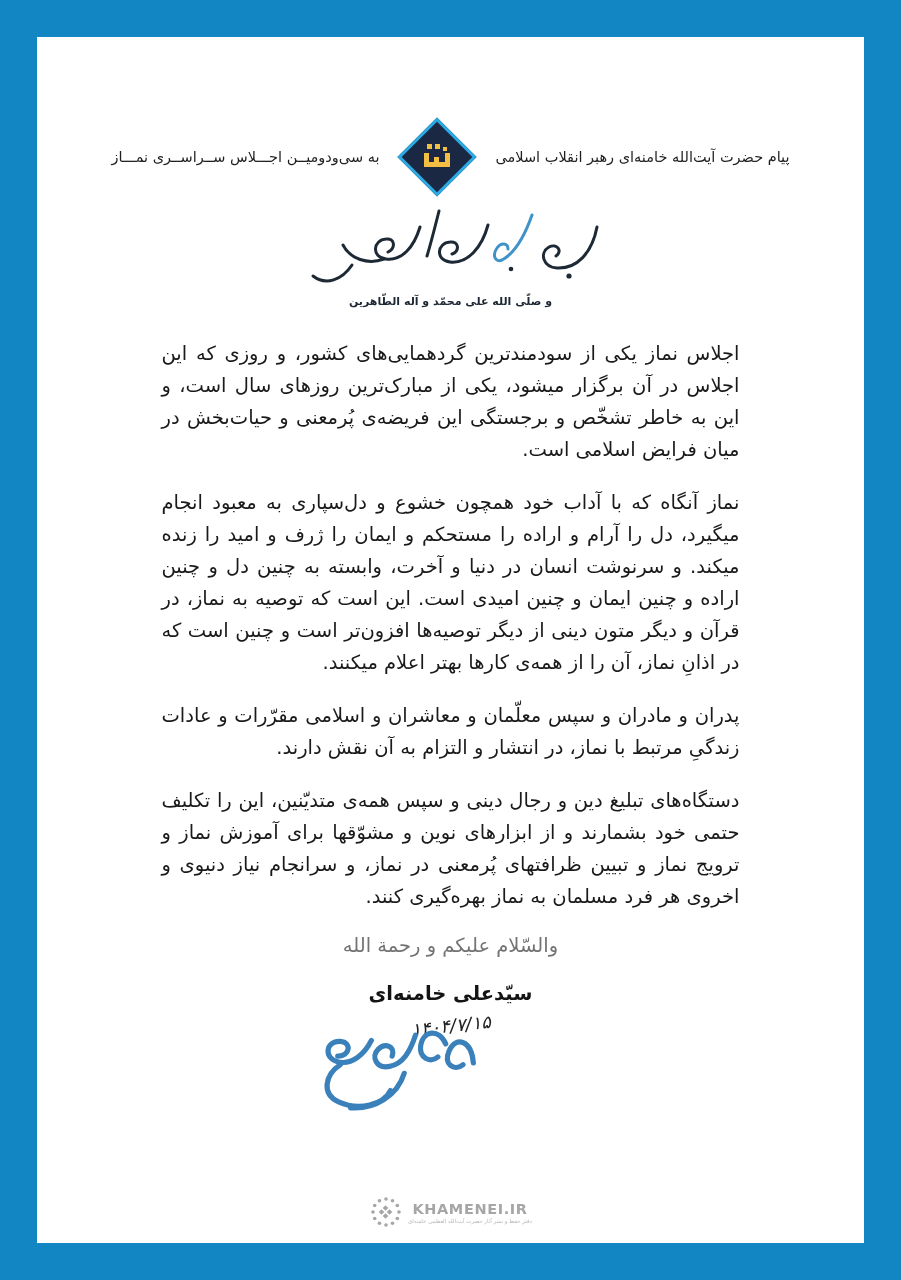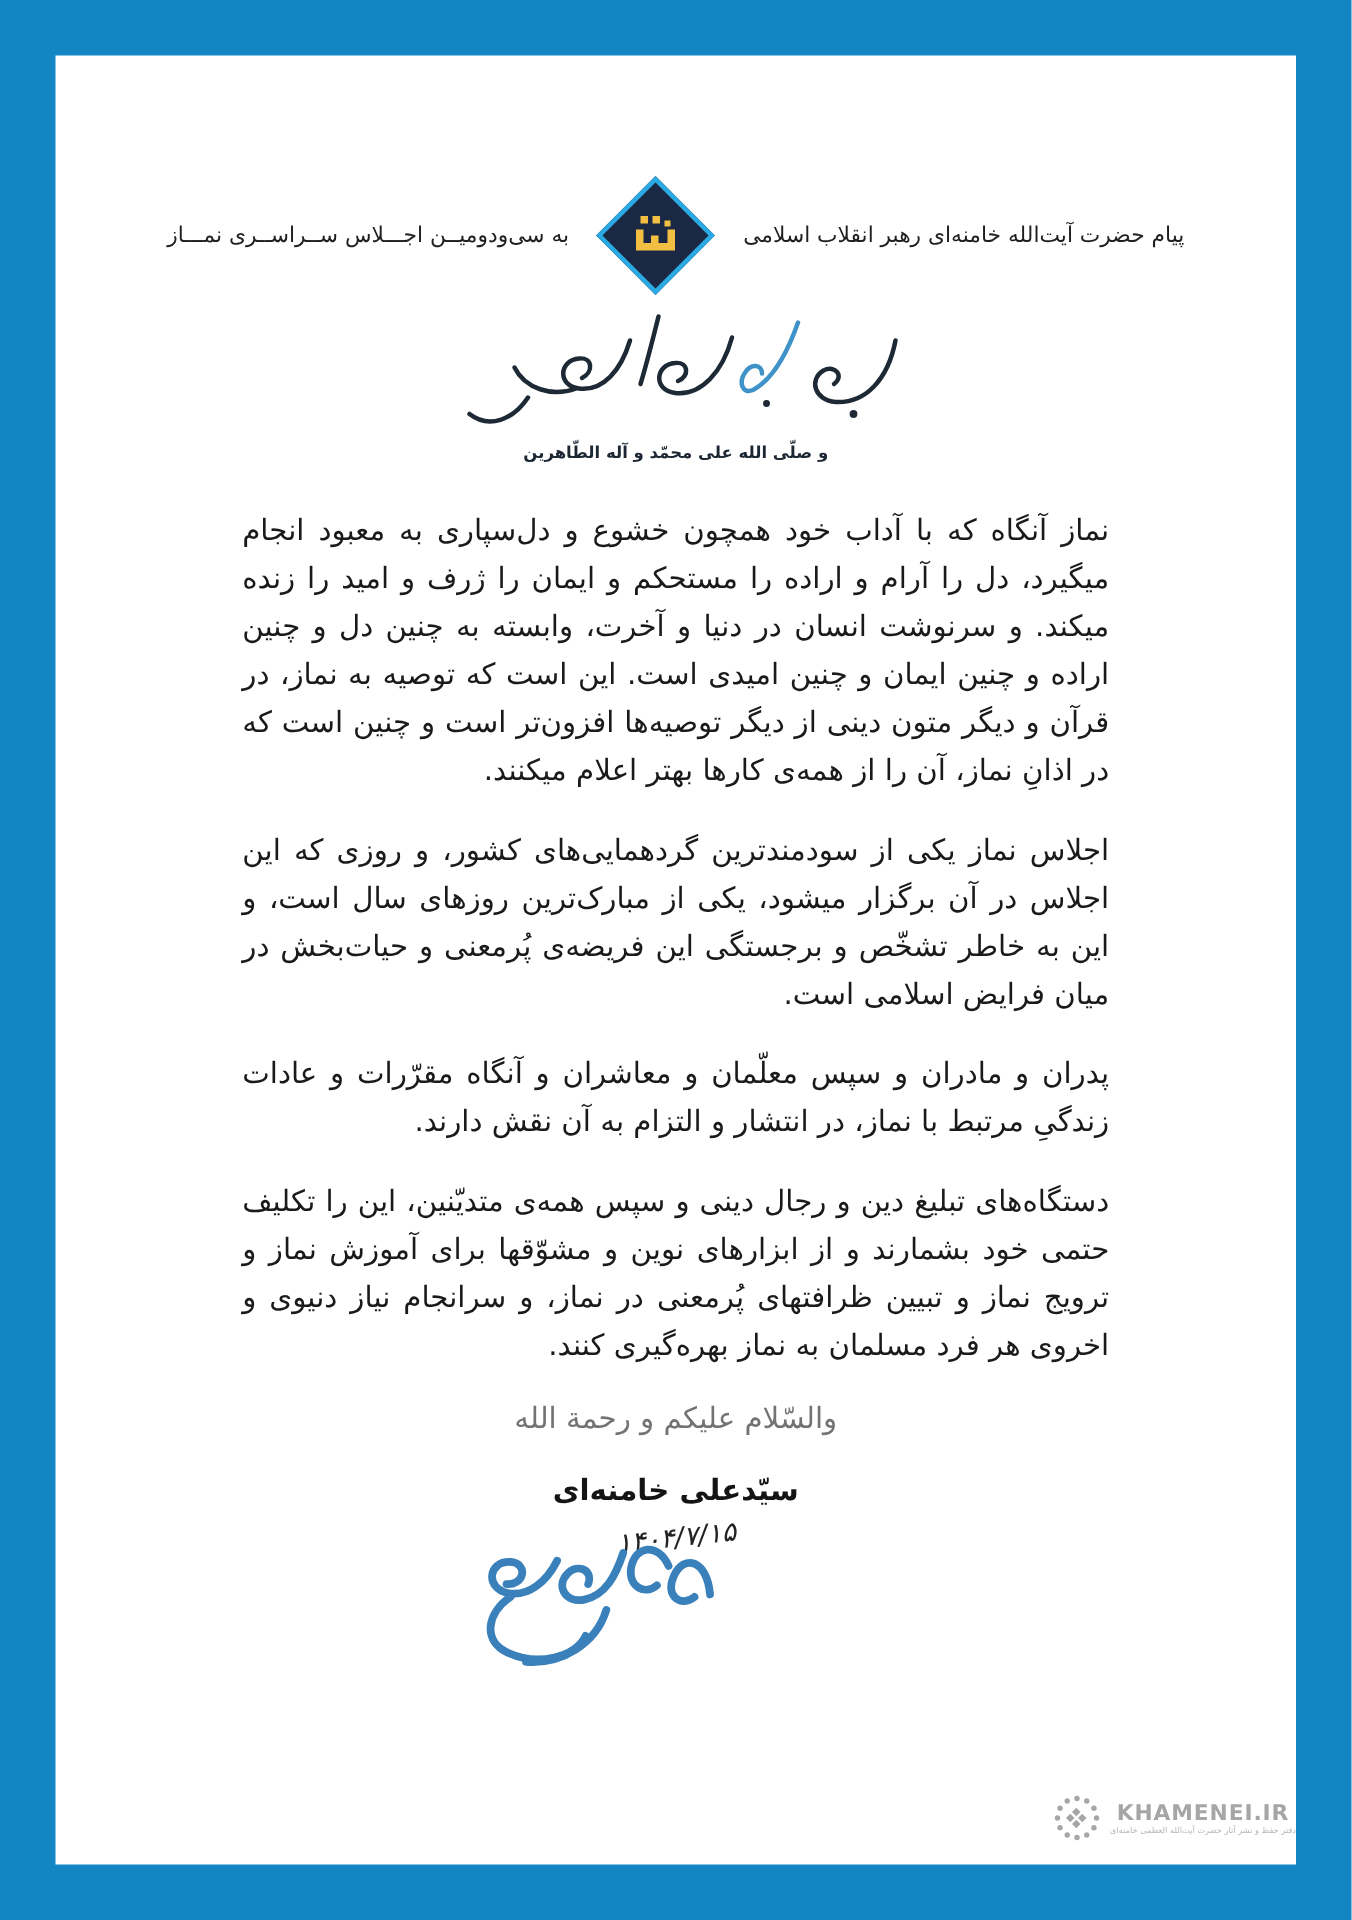--- a/index.html
+++ b/index.html
@@ -53,21 +53,21 @@
     width:130px;margin:10px auto 0;text-align:center;
     font-size:18px;font-style:italic;color:#222;
     transform:rotate(-6deg);
   }
   .signature-wrap{
     width:190px;margin:-18px auto 0;position:relative;left:-58px;height:108px;
   }
   
   .footer{
     position:absolute;bottom:14px;left:0;width:100%;
-    display:flex;justify-content:flex-end;
+    display:flex;justify-content:center;
   }
   .footer-inner{display:flex;align-items:center;gap:5px;}
   .wordmark-block{display:flex;flex-direction:column;align-items:center;}
   .wordmark{font-size:14.5px;font-weight:bold;color:#a6a6a6;letter-spacing:0.6px;}
   .tagline{font-size:5.5px;color:#b7b7b7;direction:rtl;margin-top:1px;white-space:nowrap;}
 </style>
 </head>
 <body>
 
 <div class="page">
@@ -102,23 +102,23 @@
       <g fill="none" stroke="#3f93c8" stroke-width="3" stroke-linecap="round">
         <path d="M236 12 C229 32 219 50 206 57 C199 60 196 52 201 45 C205 39 212 40 212 46"></path>
       </g>
       <circle cx="273" cy="73" r="2.6" fill="#1d2935"></circle>
       <circle cx="215" cy="66" r="2.3" fill="#1d2935"></circle>
     </svg>
   </div>
   <div class="salutation">و صلّی الله علی محمّد و آله الطّاهرین</div>
 
   <div class="letter-body">
+    <p>اجلاس نماز یکی از سودمندترین گردهمایی‌های کشور، و روزی که این اجلاس در آن برگزار میشود، یکی از مبارک‌ترین روزهای سال است، و این به خاطر تشخّص و برجستگی این فریضه‌ی پُرمعنی و حیات‌بخش در میان فرایض اسلامی است.</p>
     <p>نماز آنگاه که با آداب خود همچون خشوع و دل‌سپاری به معبود انجام میگیرد، دل را آرام و اراده را مستحکم و ایمان را ژرف و امید را زنده میکند. و سرنوشت انسان در دنیا و آخرت، وابسته به چنین دل و چنین اراده و چنین ایمان و چنین امیدی است. این است که توصیه به نماز، در قرآن و دیگر متون دینی از دیگر توصیه‌ها افزون‌تر است و چنین است که در اذانِ نماز، آن را از همه‌ی کارها بهتر اعلام میکنند.</p>
-    <p>اجلاس نماز یکی از سودمندترین گردهمایی‌های کشور، و روزی که این اجلاس در آن برگزار میشود، یکی از مبارک‌ترین روزهای سال است، و این به خاطر تشخّص و برجستگی این فریضه‌ی پُرمعنی و حیات‌بخش در میان فرایض اسلامی است.</p>
-    <p>پدران و مادران و سپس معلّمان و معاشران و آنگاه مقرّرات و عادات زندگیِ مرتبط با نماز، در انتشار و التزام به آن نقش دارند.</p>
+    <p>پدران و مادران و سپس معلّمان و معاشران و اسلامی مقرّرات و عادات زندگیِ مرتبط با نماز، در انتشار و التزام به آن نقش دارند.</p>
     <p>دستگاه‌های تبلیغ دین و رجال دینی و سپس همه‌ی متدیّنین، این را تکلیف حتمی خود بشمارند و از ابزارهای نوین و مشوّقها برای آموزش نماز و ترویج نماز و تبیین ظرافتهای پُرمعنی در نماز، و سرانجام نیاز دنیوی و اخروی هر فرد مسلمان به نماز بهره‌گیری کنند.</p>
   </div>
 
   <div class="closing">والسّلام علیکم و رحمة الله</div>
 
   <div class="signatory">سیّدعلی خامنه‌ای</div>
 
   <div class="date-wrap">۱۴۰۴/۷/۱۵</div>
 
   <div class="signature-wrap" role="img" aria-label="امضای سیّدعلی خامنه‌ای">

